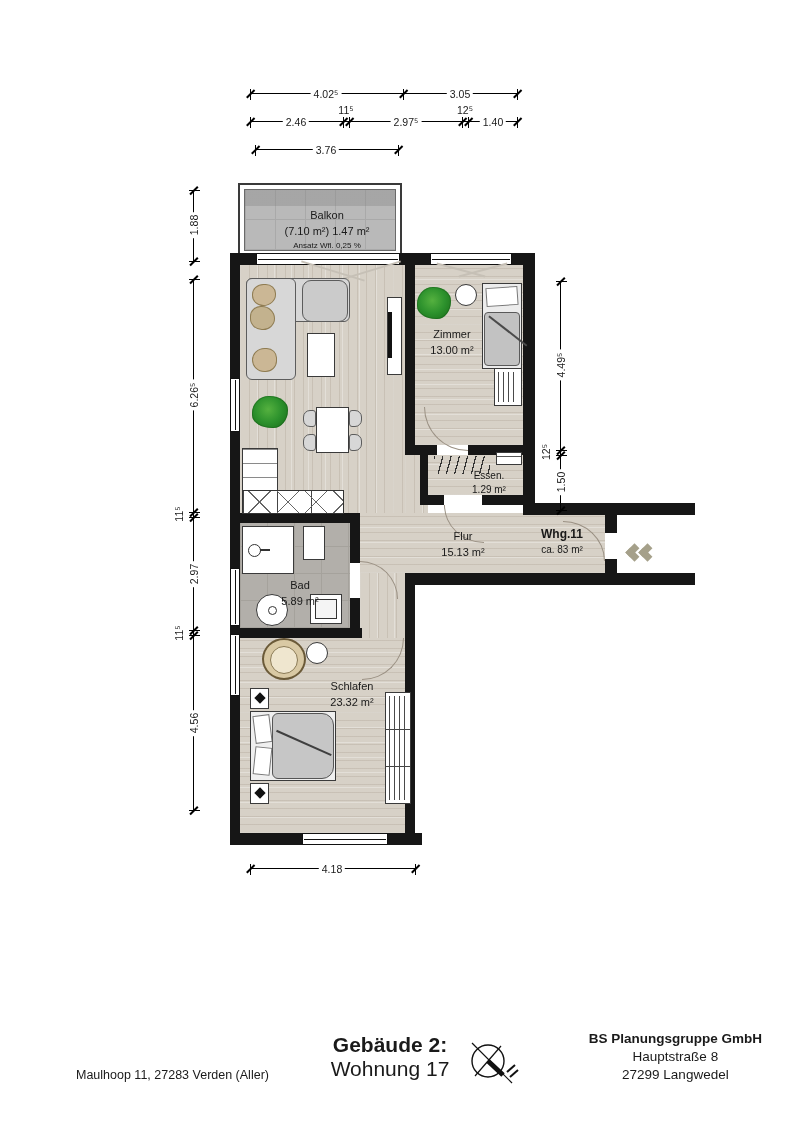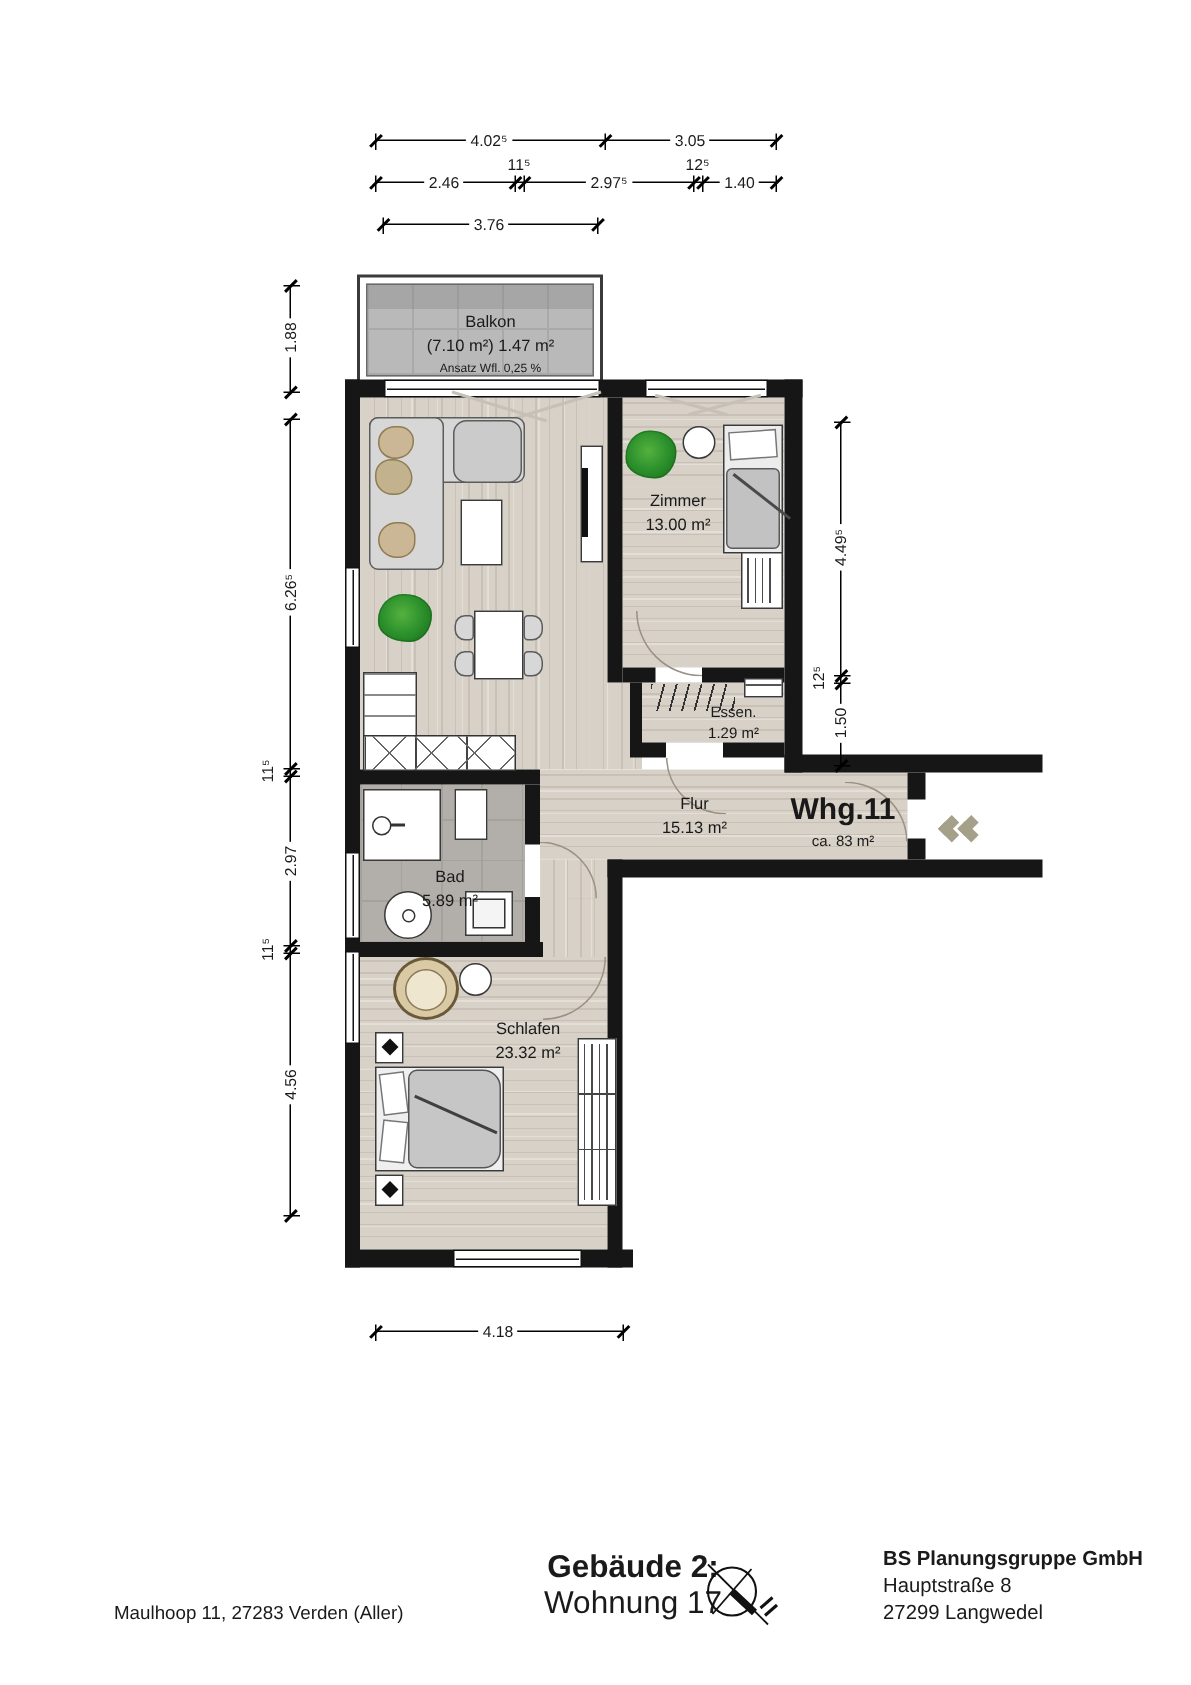--- a/index.html
+++ b/index.html
@@ -181,21 +181,21 @@
   </div>
   <div class="rlbl" style="left:489px;top:469px;font-size:10px;line-height:1.4">
     <div>Essen.</div>
     <div>1.29 m²</div>
   </div>
   <div class="rlbl" style="left:463px;top:529px">
     <div>Flur</div>
     <div>15.13 m²</div>
   </div>
   <div class="rlbl" style="left:562px;top:526px">
-    <div style="font-size:20px;font-weight:bold">Whg.11</div>
+    <div style="font-size:12px;font-weight:bold">Whg.11</div>
     <div style="font-size:10px">ca. 83 m²</div>
   </div>
   <div class="rlbl" style="left:300px;top:578px">
     <div>Bad</div>
     <div>5.89 m²</div>
   </div>
   <div class="rlbl" style="left:352px;top:679px">
     <div>Schlafen</div>
     <div>23.32 m²</div>
   </div>
@@ -251,41 +251,41 @@
   <div class="dimv" style="left:560px;top:281px;height:229px">
     <div class="tkv" style="top:0"></div>
     <div class="tkv" style="top:169px"></div>
       <div class="tkv" style="top:174px"></div>
     <div class="tkv" style="top:229px"></div>
     <span class="dvlab" style="top:84px">4.49⁵</span>
     <span class="dvlab" style="top:171px;left:-15px">12⁵</span>
     <span class="dvlab" style="top:201px">1.50</span>
   </div>
 
-  <div class="dimh" style="left:250px;top:887px;width:165px">
+  <div class="dimh" style="left:250px;top:868px;width:165px">
     <div class="tkh" style="left:0"></div>
       <div class="tkh" style="left:165px"></div>
     <span class="dhlab" style="left:82px">4.18</span>
   </div>
 
-  <div class="ftitle" style="left:422px;top:1032px">
+  <div class="ftitle" style="left:390px;top:1032px">
     <div style="font-size:21px;font-weight:bold;line-height:1.2">Gebäude 2:</div>
     <div style="font-size:21px;line-height:1.15">Wohnung 17</div>
   </div>
 
   <svg style="position:absolute;left:462px;top:1034px" width="62" height="60" viewBox="0 0 62 60">
     <circle cx="26" cy="27" r="16" fill="none" stroke="#111" stroke-width="1.4"></circle>
     <line x1="10" y1="9" x2="50" y2="49" stroke="#111" stroke-width="1.2"></line>
     <line x1="39" y1="12" x2="13" y2="42" stroke="#111" stroke-width="1.2"></line>
     <line x1="26" y1="27" x2="41" y2="41" stroke="#111" stroke-width="5"></line>
     <line x1="45" y1="38" x2="53" y2="31" stroke="#111" stroke-width="2"></line>
     <line x1="48" y1="43" x2="56" y2="36" stroke="#111" stroke-width="2"></line>
   </svg>
 
   <div style="position:absolute;left:76px;top:1068px;font-size:12.5px">Maulhoop 11, 27283 Verden (Aller)</div>
 
-  <div style="position:absolute;right:32px;top:1030px;text-align:left;font-size:13.5px;line-height:1.35">
+  <div style="position:absolute;right:32px;top:1030px;text-align:center;font-size:13.5px;line-height:1.35">
     <div style="font-weight:bold">BS Planungsgruppe GmbH</div>
     <div>Hauptstraße 8</div>
     <div>27299 Langwedel</div>
   </div>
 
 </div>
 
 </body></html>

